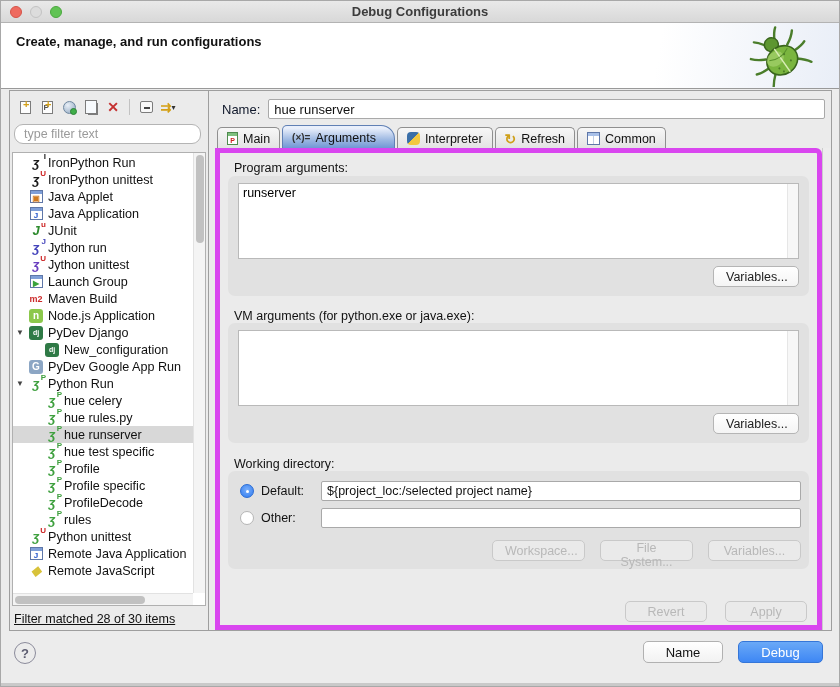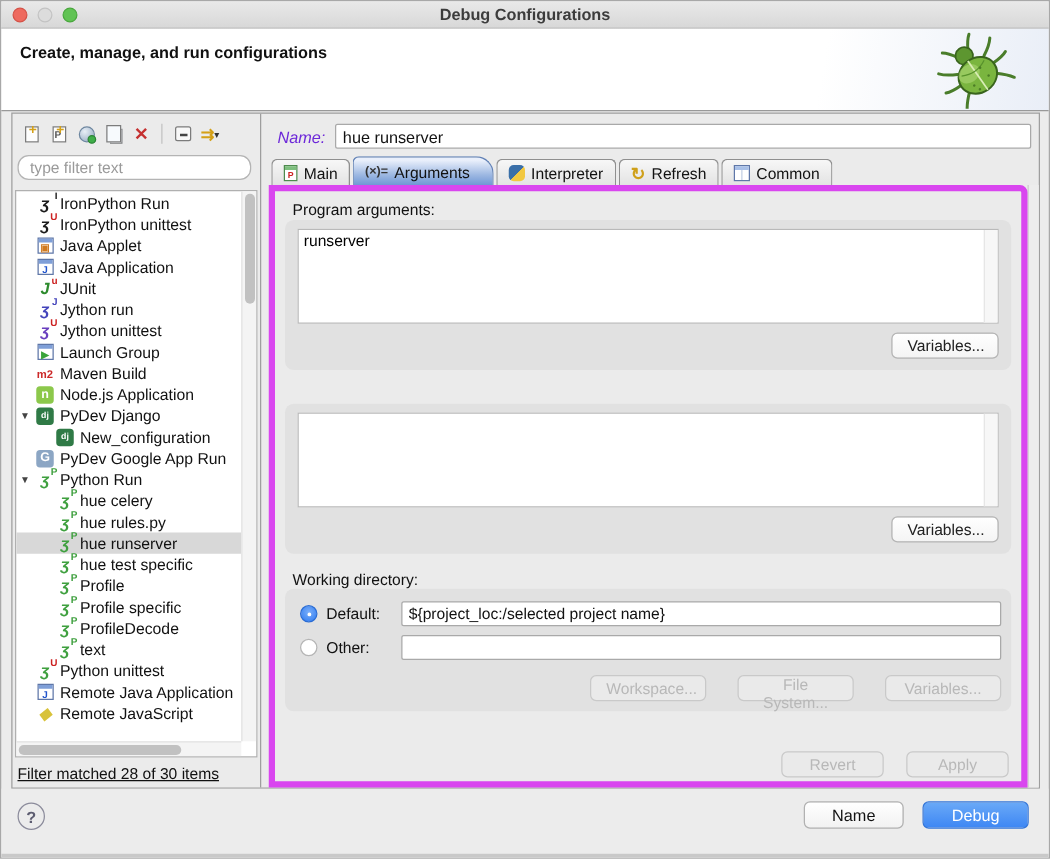--- a/index.html
+++ b/index.html
@@ -74,21 +74,21 @@
                        justify-content:center; font-size:8px; font-weight:bold; }
   .tree-vscroll{ position:absolute; right:0; top:0; bottom:12px; width:12px; background:#f4f4f4; border-left:1px solid #e2e2e2; }
   .tree-vthumb{ position:absolute; left:2px; top:2px; width:8px; height:88px; border-radius:4px; background:#c1c1c1; }
   .tree-hscroll{ position:absolute; left:0; right:12px; bottom:0; height:12px; background:#f4f4f4; border-top:1px solid #e2e2e2; }
   .tree-hthumb{ position:absolute; left:2px; top:2px; height:8px; width:130px; border-radius:4px; background:#c1c1c1; }
   .tree-status{ position:absolute; left:4px; bottom:4px; font-size:12.5px; color:#111;text-decoration:underline; }
 
   
   .right-pane{ position:absolute; left:200px; right:0; top:0; bottom:0; }
   .name-row{ position:absolute; left:12px; right:6px; top:8px; height:20px; display:flex; align-items:center; }
-  .name-label{ font-size:13px; color:#6d28d9; margin-right:8px;font-style:italic; }
+  .name-label{ font-size:13px; color:#0f172a; margin-right:8px; }
   .name-input{ flex:1; height:20px; border:1px solid #a9a9a9; border-radius:2px; background:#fff;
                font-size:13px; padding:0 5px; outline:none; font-family:"Liberation Sans",sans-serif; color:#111; }
 
   .tab-bar{ position:absolute; left:7px; top:34px; height:24px; display:flex; align-items:flex-end; }
   .tab{ height:22px; display:flex; align-items:center; padding:0 9px; margin-right:2px; font-size:12.5px; color:#111;
         border:1px solid #8f8f8f; border-bottom:none; border-radius:5px 5px 0 0;
         background:linear-gradient(#f7f7f7,#e2e2e2); cursor:default; }
   .tab.selected{ height:24px; background:linear-gradient(#e9effb 10%, #9db8e2 60%, #6b93d3);
                  border-color:#6080b5; border-radius:5px 14px 0 0; padding-right:18px; }
   .tabicon{ margin-right:5px; display:inline-flex; align-items:center; justify-content:center; }
@@ -121,21 +121,21 @@
   .var-btn{ position:absolute; right:10px; bottom:9px; width:86px; }
 
   .wd-row{ position:absolute; left:12px; right:8px; height:20px; display:flex; align-items:center; }
   .radio{ width:14px; height:14px; border-radius:50%; margin-right:7px; flex:none; }
   .radio.on{ background:radial-gradient(circle at 50% 40%, #79aefa, #2f7bf0); border:1px solid #2a6cd4; position:relative; }
   .radio.on::after{ content:""; position:absolute; left:4.5px; top:4.5px; width:3px; height:3px; border-radius:50%; background:#fff; }
   .radio.off{ background:#fff; border:1px solid #b5b5b5; }
   .wd-label{ font-size:12.5px; color:#111; width:60px; }
   .wd-input{ flex:1; height:20px; border:1px solid #a9a9a9; background:#fff; font-size:12.5px; padding:0 5px;
              outline:none; font-family:"Liberation Sans",sans-serif; color:#111; border-radius:2px; }
-  .wd-btns{ position:absolute; right:8px; bottom:8px; display:flex; gap:25px; }
+  .wd-btns{ position:absolute; right:8px; bottom:8px; display:flex; gap:15px; }
   .wd-btns .btn{ width:93px; }
 
   .ra-btns{ position:absolute; right:10px; top:448px; display:flex; gap:18px; }
   .ra-btns .btn{ width:82px; }
 
   .right-track{ position:absolute; right:0px; top:57px; bottom:0; width:9px; background:#ededed; border-left:1px solid #cccccc; }
 
   
   .bottom-bar{ position:absolute; left:0; right:0; bottom:0; height:55px; background:#ececec; }
   .help-btn{ position:absolute; left:13px; top:11px; width:22px; height:22px; border-radius:50%;
@@ -380,21 +380,21 @@
                 <span class="glyph" style="color: rgb(63, 160, 63);">ʒ</span>
                 <span class="sup" style="color: rgb(63, 160, 63);">P</span>
               </span>
               <span>ProfileDecode</span>
             </div>
             <div class="tree-row" style="padding-left: 31px;">
               <span class="ti plain">
                 <span class="glyph" style="color: rgb(63, 160, 63);">ʒ</span>
                 <span class="sup" style="color: rgb(63, 160, 63);">P</span>
               </span>
-              <span>text</span>
+              <span>rules</span>
             </div>
             <div class="tree-row" style="padding-left: 15px;">
               <span class="ti plain">
                 <span class="glyph" style="color: rgb(63, 160, 63);">ʒ</span>
                 <span class="sup" style="color: rgb(204, 34, 34);">U</span>
               </span>
               <span>Python unittest</span>
             </div>
             <div class="tree-row" style="padding-left: 15px;">
               <span class="ti winic">
@@ -460,20 +460,21 @@
 
       <div class="tab-content">
 
         <div class="sect-label" style="top:8px;">Program arguments:</div>
         <div class="group" style="top:23px; height:120px;">
           <textarea class="argbox" style="">runserver</textarea>
           <div class="tascroll"></div>
           <button class="btn var-btn">Variables...</button>
         </div>
 
+        <div class="sect-label" style="top:156px;">VM arguments (for python.exe or java.exe):</div>
         <div class="group" style="top:170px; height:120px;">
           <textarea class="argbox" style=""></textarea>
           <div class="tascroll"></div>
           <button class="btn var-btn">Variables...</button>
         </div>
 
         <div class="sect-label" style="top:304px;">Working directory:</div>
         <div class="group" style="top:318px; height:98px;">
           <div class="wd-row" style="top:10px;">
             <span class="radio on"></span>

